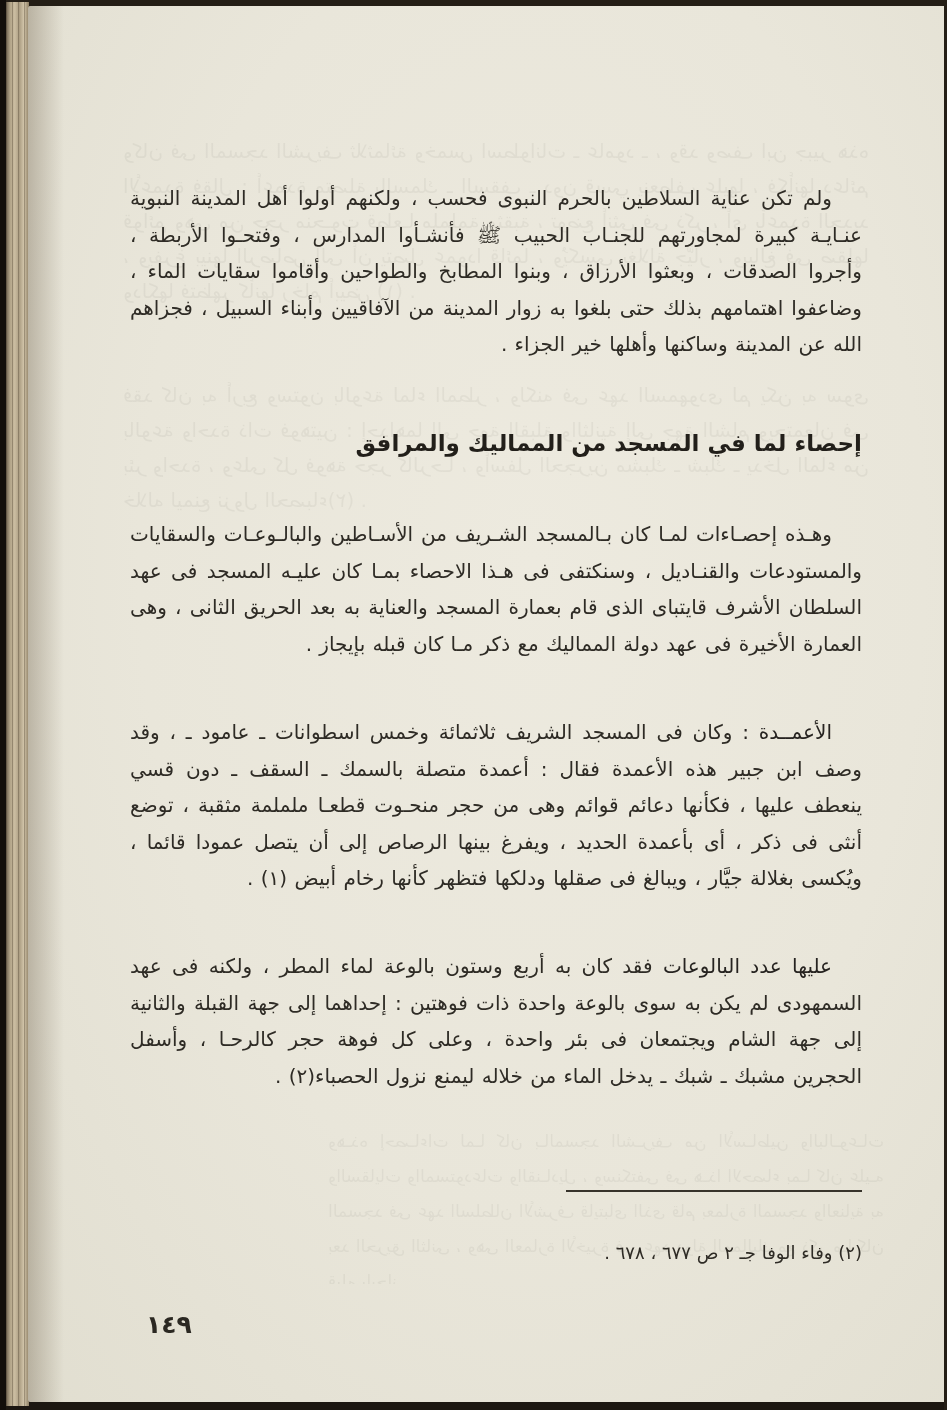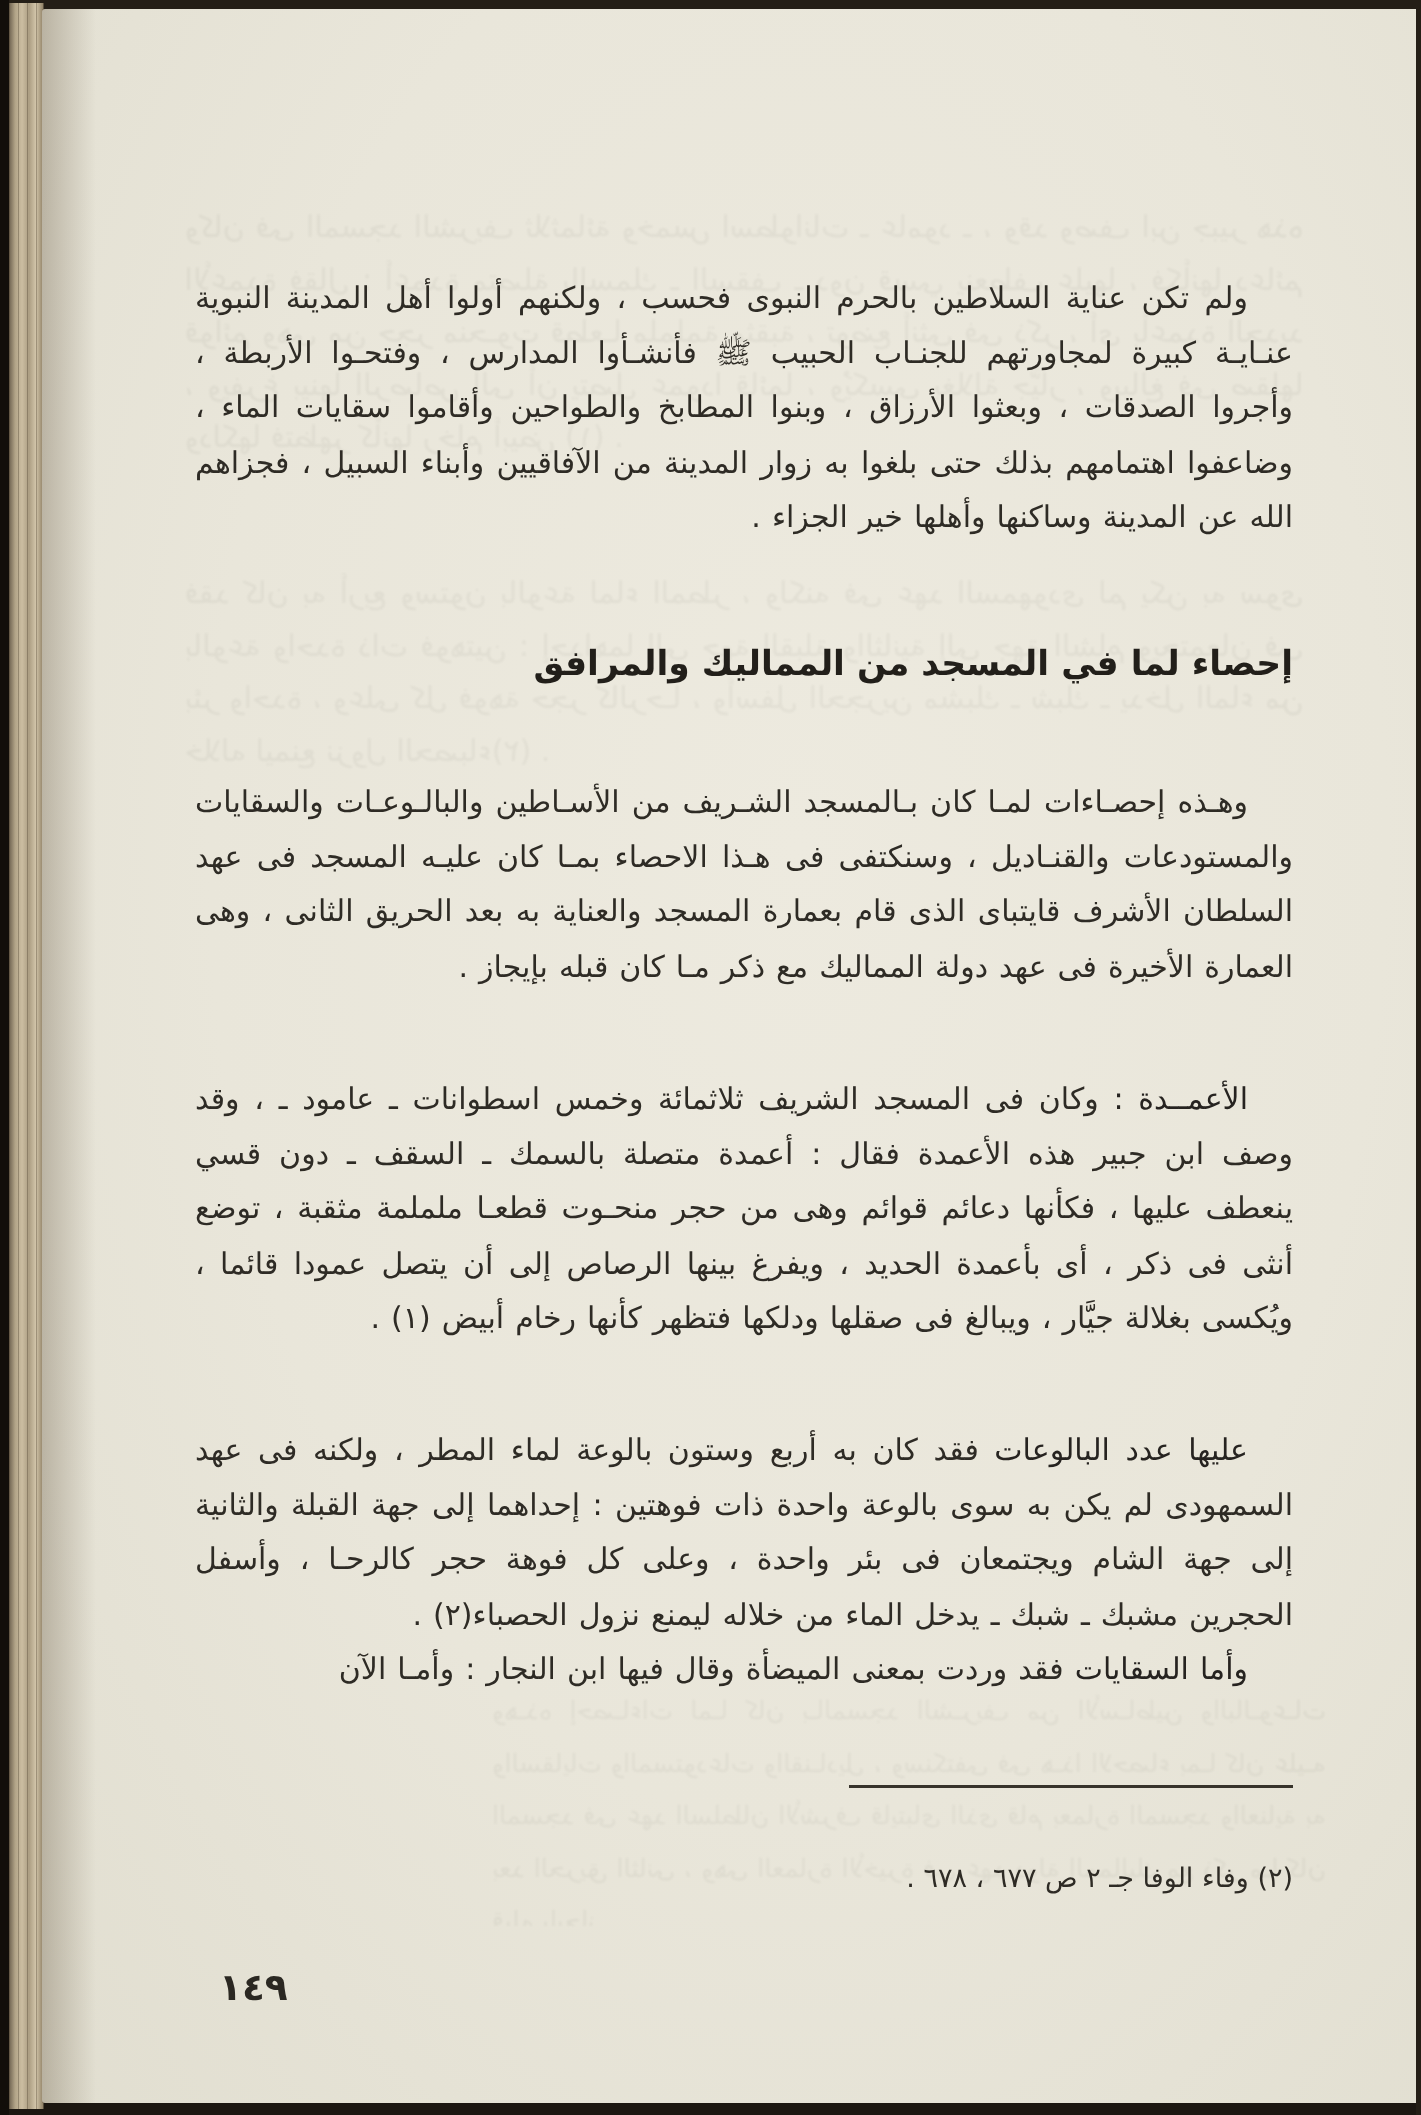--- a/index.html
+++ b/index.html
@@ -96,20 +96,19 @@
     <p class="block indent" style="top:174px">ولم تكن عناية السلاطين بالحرم النبوى فحسب ، ولكنهم أولوا أهل المدينة النبوية عنـايـة كبيرة لمجاورتهم للجنـاب الحبيب ﷺ فأنشـأوا المدارس ، وفتحـوا الأربطة ، وأجروا الصدقات ، وبعثوا الأرزاق ، وبنوا المطابخ والطواحين وأقاموا سقايات الماء ، وضاعفوا اهتمامهم بذلك حتى بلغوا به زوار المدينة من الآفاقيين وأبناء السبيل ، فجزاهم الله عن المدينة وساكنها وأهلها خير الجزاء .</p>
 
     <h2 class="heading">إحصاء لما في المسجد من المماليك والمرافق</h2>
 
     <p class="block indent" style="top:510px">وهـذه إحصـاءات لمـا كان بـالمسجد الشـريف من الأسـاطين والبالـوعـات والسقايات والمستودعات والقنـاديل ، وسنكتفى فى هـذا الاحصاء بمـا كان عليـه المسجد فى عهد السلطان الأشرف قايتباى الذى قام بعمارة المسجد والعناية به بعد الحريق الثانى ، وهى العمارة الأخيرة فى عهد دولة المماليك مع ذكر مـا كان قبله بإيجاز .</p>
 
     <p class="block indent" style="top:708px"><b>الأعمــدة :</b> <span>وكان فى المسجد الشريف ثلاثمائة وخمس اسطوانات ـ عامود ـ ، وقد وصف ابن جبير هذه الأعمدة فقال : أعمدة متصلة بالسمك ـ السقف ـ دون قسي ينعطف عليها ، فكأنها دعائم قوائم وهى من حجر منحـوت قطعـا ململمة مثقبة ، توضع أنثى فى ذكر ، أى بأعمدة الحديد ، ويفرغ بينها الرصاص إلى أن يتصل عمودا قائما ، ويُكسى بغلالة جيَّار ، ويبالغ فى صقلها ودلكها فتظهر كأنها رخام أبيض (١) .</span></p>
 
     <p class="block indent" style="top:942px"><b>عليها عدد البالوعات</b> <span>فقد كان به أربع وستون بالوعة لماء المطر ، ولكنه فى عهد السمهودى لم يكن به سوى بالوعة واحدة ذات فوهتين : إحداهما إلى جهة القبلة والثانية إلى جهة الشام ويجتمعان فى بئر واحدة ، وعلى كل فوهة حجر كالرحـا ، وأسفل الحجرين مشبك ـ شبك ـ يدخل الماء من خلاله ليمنع نزول الحصباء(٢) .</span></p>
 
-    <p class="block indent" style="top:1088px"><b>وأما السقايات</b> <span>فقد وردت بمعنى الميضأة وقال فيها ابن النجار : وأمـا الآن</span></p>
 
     <div class="fn-rule"></div>
     <p class="footnote fn2">(٢) وفاء الوفا جـ ٢ ص ٦٧٧ ، ٦٧٨ .</p>
 
     <div class="page-number">١٤٩</div>
   </div>
 </div>
 
 </body></html>

